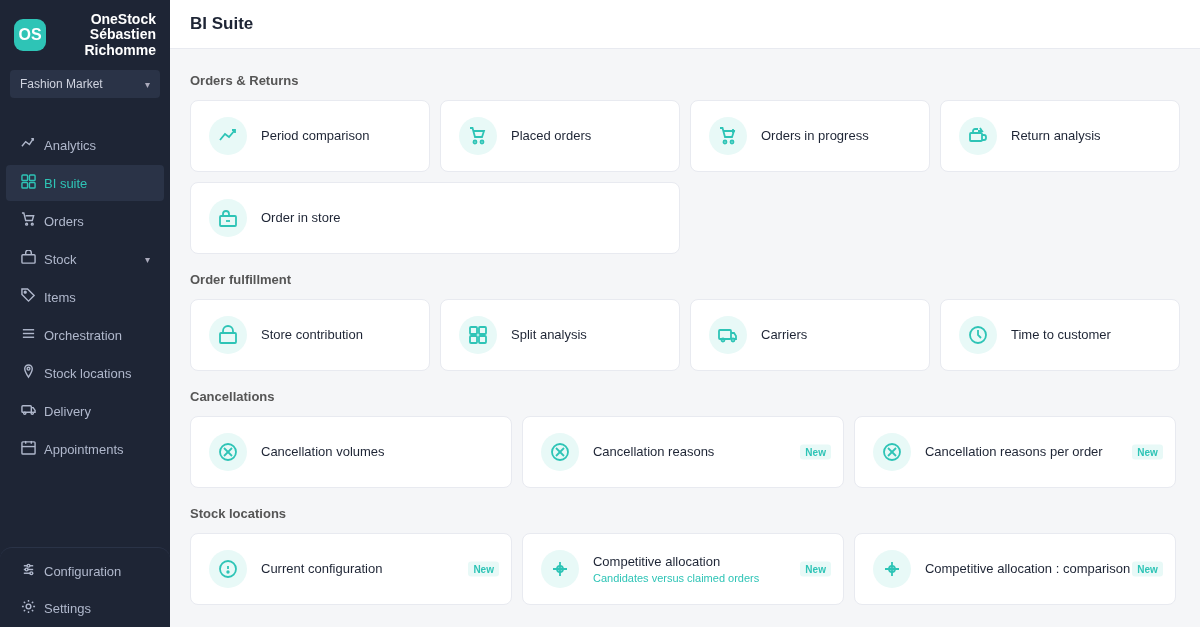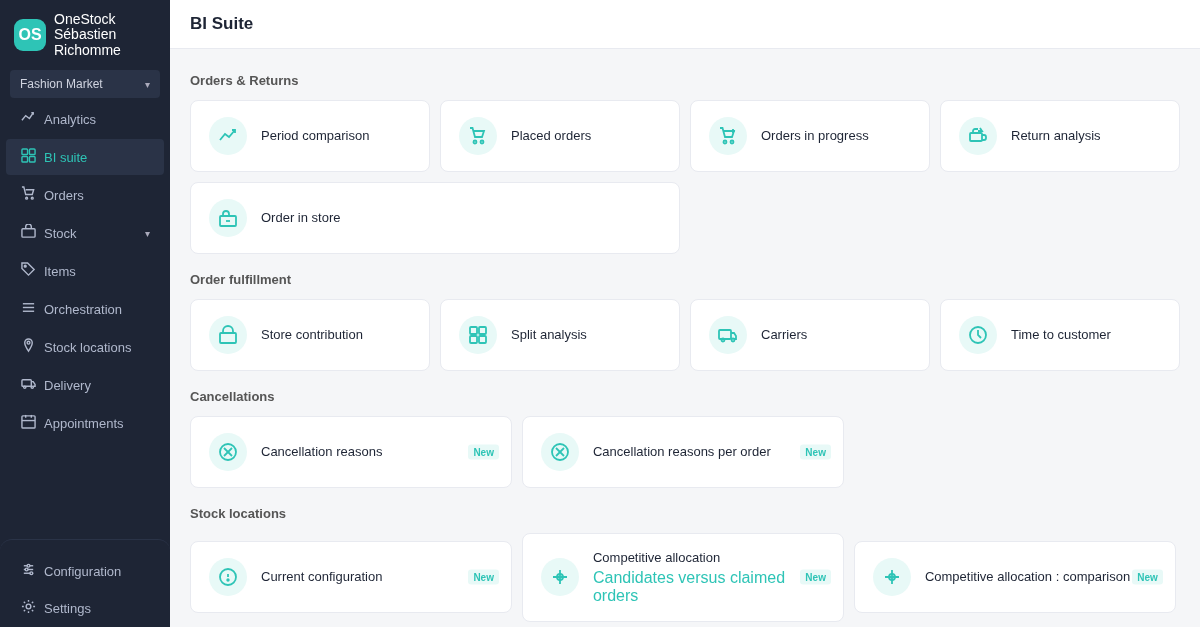--- a/index.html
+++ b/index.html
@@ -23,43 +23,43 @@
     }
     .logo-icon {
       width: 32px;
       height: 32px;
       background: #2ec4b6;
       border-radius: 9px;
       display: flex; align-items: center; justify-content: center;
       font-weight: bold; font-size: 16px; color: #fff;
       flex-shrink: 0;
     }
-    .logo-text { font-size: 14px; font-weight: 400; color: #fff; line-height: 1.1; }
+    .logo-text { font-size: 14px; font-weight: 700; color: #fff; line-height: 1.1; text-align: right; }
     .store-selector {
-      margin: 6px 10px 2px;
+      margin: 6px 10px 28px;
       background: #2a3347;
       border-radius: 4px;
       padding: 7px 10px;
       display: flex; align-items: center; justify-content: space-between;
       cursor: pointer;
     }
     .store-name { font-size: 12px; color: #d0d4e0; }
     .store-arrow { font-size: 10px; color: #aab; }
     .nav-item {
       display: flex; align-items: center; gap: 8px;
       padding: 9px 14px;
       cursor: pointer;
       font-size: 13px;
       color: #b0b8cc;
       border-radius: 4px;
       margin: 1px 6px;
     }
     .nav-item.active { background: #2a3347; color: #2ec4b6; }
     .nav-item .nav-icon { width: 16px; text-align: center; flex-shrink: 0; }
-    .nav-bottom { margin-top: auto; border-top: 1px solid #2a3347; padding-top: 12px; border-radius: 12px; }
+    .nav-bottom { margin-top: auto; border-top: 1px solid #2a3347; padding-top: 4px; border-radius: 12px; }
 
     
     .main {
       flex: 1;
       display: flex;
       flex-direction: column;
       overflow: hidden;
     }
     .topbar {
       background: #fff;
@@ -108,21 +108,21 @@
     .card-icon-wrap {
       width: 38px; height: 38px;
       background: #e8f9f7;
       border-radius: 50%;
       display: flex; align-items: center; justify-content: center;
       flex-shrink: 0;
     }
     .card-icon-wrap svg { width: 20px; height: 20px; }
     .card-text { flex: 1; }
     .card-title { font-size: 13px; font-weight: 500; color: #1e2535; line-height: 1.3; }
-    .card-subtitle { font-size: 16px; color: #2ec4b6; margin-top: 2px; }
+    .card-subtitle { font-size: 11px; color: #2ec4b6; margin-top: 2px; }
     .badge-new {
       font-size: 10px;
       background: #e8f9f7;
       color: #2ec4b6;
       border-radius: 3px;
       padding: 2px 5px;
       font-weight: 600;
       position: absolute;
       right: 12px;
       top: 50%;
@@ -407,33 +407,45 @@
       <div class="cards-grid">
         <div class="card card-third">
           <div class="card-icon-wrap">
             <svg viewBox="0 0 20 20" fill="none" stroke="#2ec4b6" stroke-width="1.8">
                 <circle cx="10" cy="10" r="8"></circle>
                 <line x1="6" y1="6" x2="14" y2="14"></line>
                 <line x1="14" y1="6" x2="6" y2="14"></line>
               </svg>
           </div>
           <div class="card-text">
-            <div class="card-title">Cancellation reasons</div>
-          </div>
-          <span class="badge-new">New</span>
+            <div class="card-title">Cancellation volumes</div>
+          </div>
         </div>
         <div class="card card-third">
           <div class="card-icon-wrap">
             <svg viewBox="0 0 20 20" fill="none" stroke="#2ec4b6" stroke-width="1.8">
                 <circle cx="10" cy="10" r="8"></circle>
                 <line x1="6" y1="6" x2="14" y2="14"></line>
                 <line x1="14" y1="6" x2="6" y2="14"></line>
               </svg>
           </div>
           <div class="card-text">
+            <div class="card-title">Cancellation reasons</div>
+          </div>
+          <span class="badge-new">New</span>
+        </div>
+        <div class="card card-third">
+          <div class="card-icon-wrap">
+            <svg viewBox="0 0 20 20" fill="none" stroke="#2ec4b6" stroke-width="1.8">
+                <circle cx="10" cy="10" r="8"></circle>
+                <line x1="6" y1="6" x2="14" y2="14"></line>
+                <line x1="14" y1="6" x2="6" y2="14"></line>
+              </svg>
+          </div>
+          <div class="card-text">
             <div class="card-title">Cancellation reasons per order</div>
           </div>
           <span class="badge-new">New</span>
         </div>
       </div>
     </div>
 
     <div class="section-divider">
       <div class="section-title">Stock locations</div>
       <div class="cards-grid">

